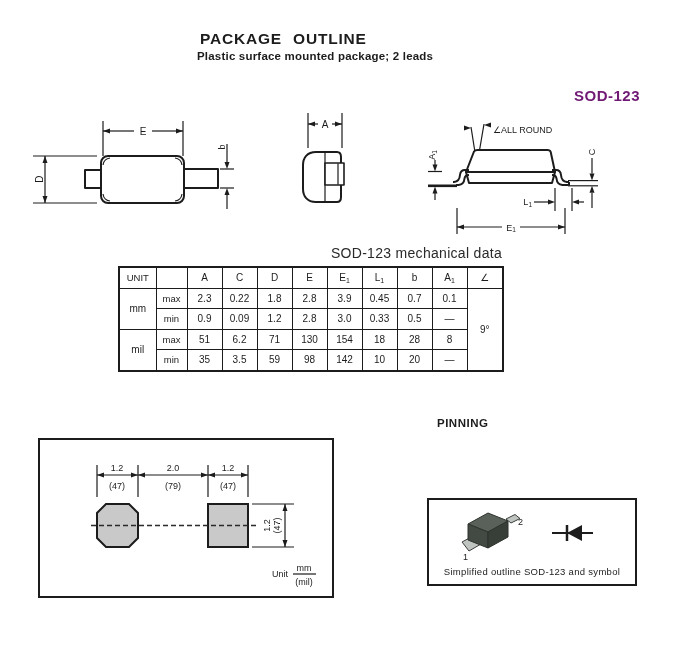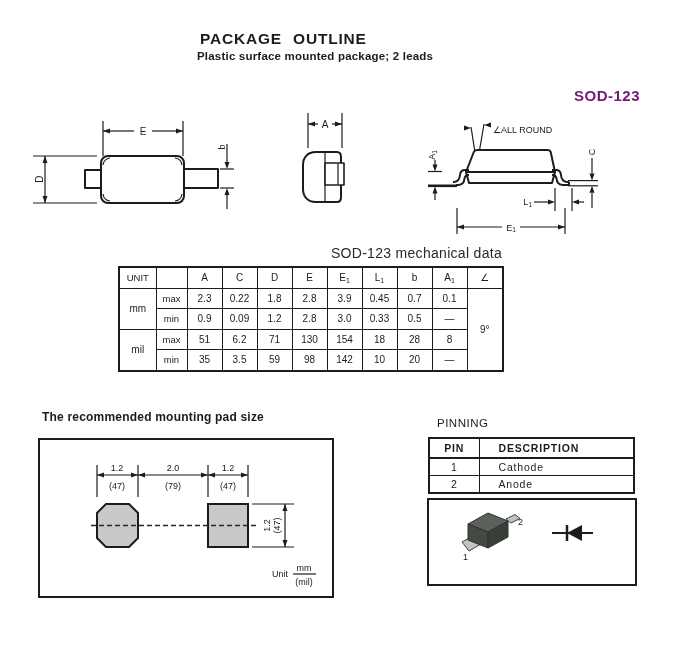--- a/index.html
+++ b/index.html
@@ -4,21 +4,21 @@
 <style>
   html,body{margin:0;padding:0;background:#ffffff;}
   .page{position:relative;width:674px;height:658px;background:#ffffff;overflow:hidden;
         font-family:"Liberation Sans", sans-serif;color:#1c1c1c;}
   .abs{position:absolute;}
   .title{font-size:15.5px;font-weight:bold;letter-spacing:0.8px;word-spacing:6px;}
   .subtitle{font-size:11.5px;font-weight:bold;letter-spacing:0.2px;}
   .pkgname{font-size:15px;font-weight:bold;letter-spacing:0.5px;color:#701a75;}
   .mech-title{font-size:14px;color:#2a2a2a;letter-spacing:0.3px;}
   .section-title{font-size:12px;font-weight:bold;letter-spacing:0.2px;}
-  .pin-title{font-size:11.5px;font-weight:normal;letter-spacing:0.5px;}
+  .pin-title{font-size:11.5px;font-weight:bold;letter-spacing:0.5px;}
 
   table{border-collapse:collapse;table-layout:fixed;background:#fff;}
   .mech-table{position:absolute;left:118px;top:266px;width:384px;border:2.5px solid #1c1c1c;}
   .mech-table td{border:1.5px solid #1c1c1c;font-size:10px;text-align:center;
                  vertical-align:middle;padding:0;height:19.5px;}
   .sub{font-size:7px;vertical-align:-2px;}
 
   .pin-table{position:absolute;left:428px;top:437px;width:205px;border:2px solid #1c1c1c;}
   .pin-table td{border:1.5px solid #1c1c1c;font-size:10.5px;letter-spacing:0.8px;
                 height:14px;vertical-align:middle;}
@@ -236,21 +236,20 @@
       <td>59</td>
       <td>98</td>
       <td>142</td>
       <td>10</td>
       <td>20</td>
       <td>—</td>
     </tr>
   </tbody>
     </table>
 
-  <div class="abs section-title" style="left:42px;top:410px;">The recommended mounting pad size</div>
 
   <svg class="abs" style="left:36px;top:435px;" width="302" height="166" viewBox="0 0 302 166">
     <rect x="3" y="4" width="294" height="158" style="fill:none;stroke:#1c1c1c;stroke-width:2"></rect>
     <g>
       <line class="ln" x1="61" y1="30" x2="61" y2="62"></line>
       <line class="ln" x1="102" y1="30" x2="102" y2="62"></line>
       <line class="ln" x1="172" y1="30" x2="172" y2="62"></line>
       <line class="ln" x1="212" y1="30" x2="212" y2="62"></line>
       <line class="ln" x1="61" y1="40" x2="212" y2="40"></line>
       <polygon class="ah" points="61,40 68,37.5 68,42.5"></polygon>
@@ -281,53 +280,34 @@
     <g>
       <text class="small" x="236" y="142">Unit</text>
       <text class="small" x="268" y="136" text-anchor="middle">mm</text>
       <line class="ln" x1="257" y1="139" x2="280" y2="139"></line>
       <text class="small" x="268" y="150" text-anchor="middle">(mil)</text>
     </g>
   </svg>
 
   <div class="abs pin-title" style="left:437px;top:417px;">PINNING</div>
 
-  <table class="pin-table">
-    <colgroup>
-        <col style="width:50px">
-        <col style="width:155px">
-      </colgroup>
-    <tbody>
-        <tr class="hdr">
-      <td class="pin">PIN</td>
-      <td class="desc">DESCRIPTION</td>
-    </tr>
-    <tr>
-      <td class="pin">1</td>
-      <td class="desc">Cathode</td>
-    </tr>
-    <tr>
-      <td class="pin">2</td>
-      <td class="desc">Anode</td>
-    </tr>
-  </tbody>
-    </table>
 
   <div class="outline-box">
     <svg width="206" height="84" viewBox="0 0 206 84" style="position:absolute;left:0;top:0;">
       <g>
         <polygon points="33,42 46,35 52,44 40,51" style="fill:#c0c4c0;stroke:#3a3f3a;stroke-width:1"></polygon>
         <polygon points="77,19 86,14.5 91,18.5 82,23" style="fill:#c0c4c0;stroke:#3a3f3a;stroke-width:1"></polygon>
         <polygon points="39,24 59,13 79,21 59,32" style="fill:#5a615a;stroke:#2e332e;stroke-width:1"></polygon>
         <polygon points="39,24 59,32 59,48 39,40" style="fill:#434943;stroke:#2e332e;stroke-width:1"></polygon>
         <polygon points="59,32 79,21 79,37 59,48" style="fill:#383e38;stroke:#2e332e;stroke-width:1"></polygon>
         <text class="small" x="89" y="25">2</text>
         <text class="small" x="34" y="60">1</text>
       </g>
       <g>
         <line x1="123" y1="33" x2="164" y2="33" style="stroke:#1c1c1c;stroke-width:2"></line>
         <line x1="138" y1="25" x2="138" y2="41" style="stroke:#1c1c1c;stroke-width:2.5"></line>
         <polygon class="ah" points="138,33 153,25 153,41"></polygon>
       </g>
     </svg>
+    <div class="outline-caption">Simplified outline SOD-123 and symbol</div>
   </div>
 
 </div>
 
 </body></html>

